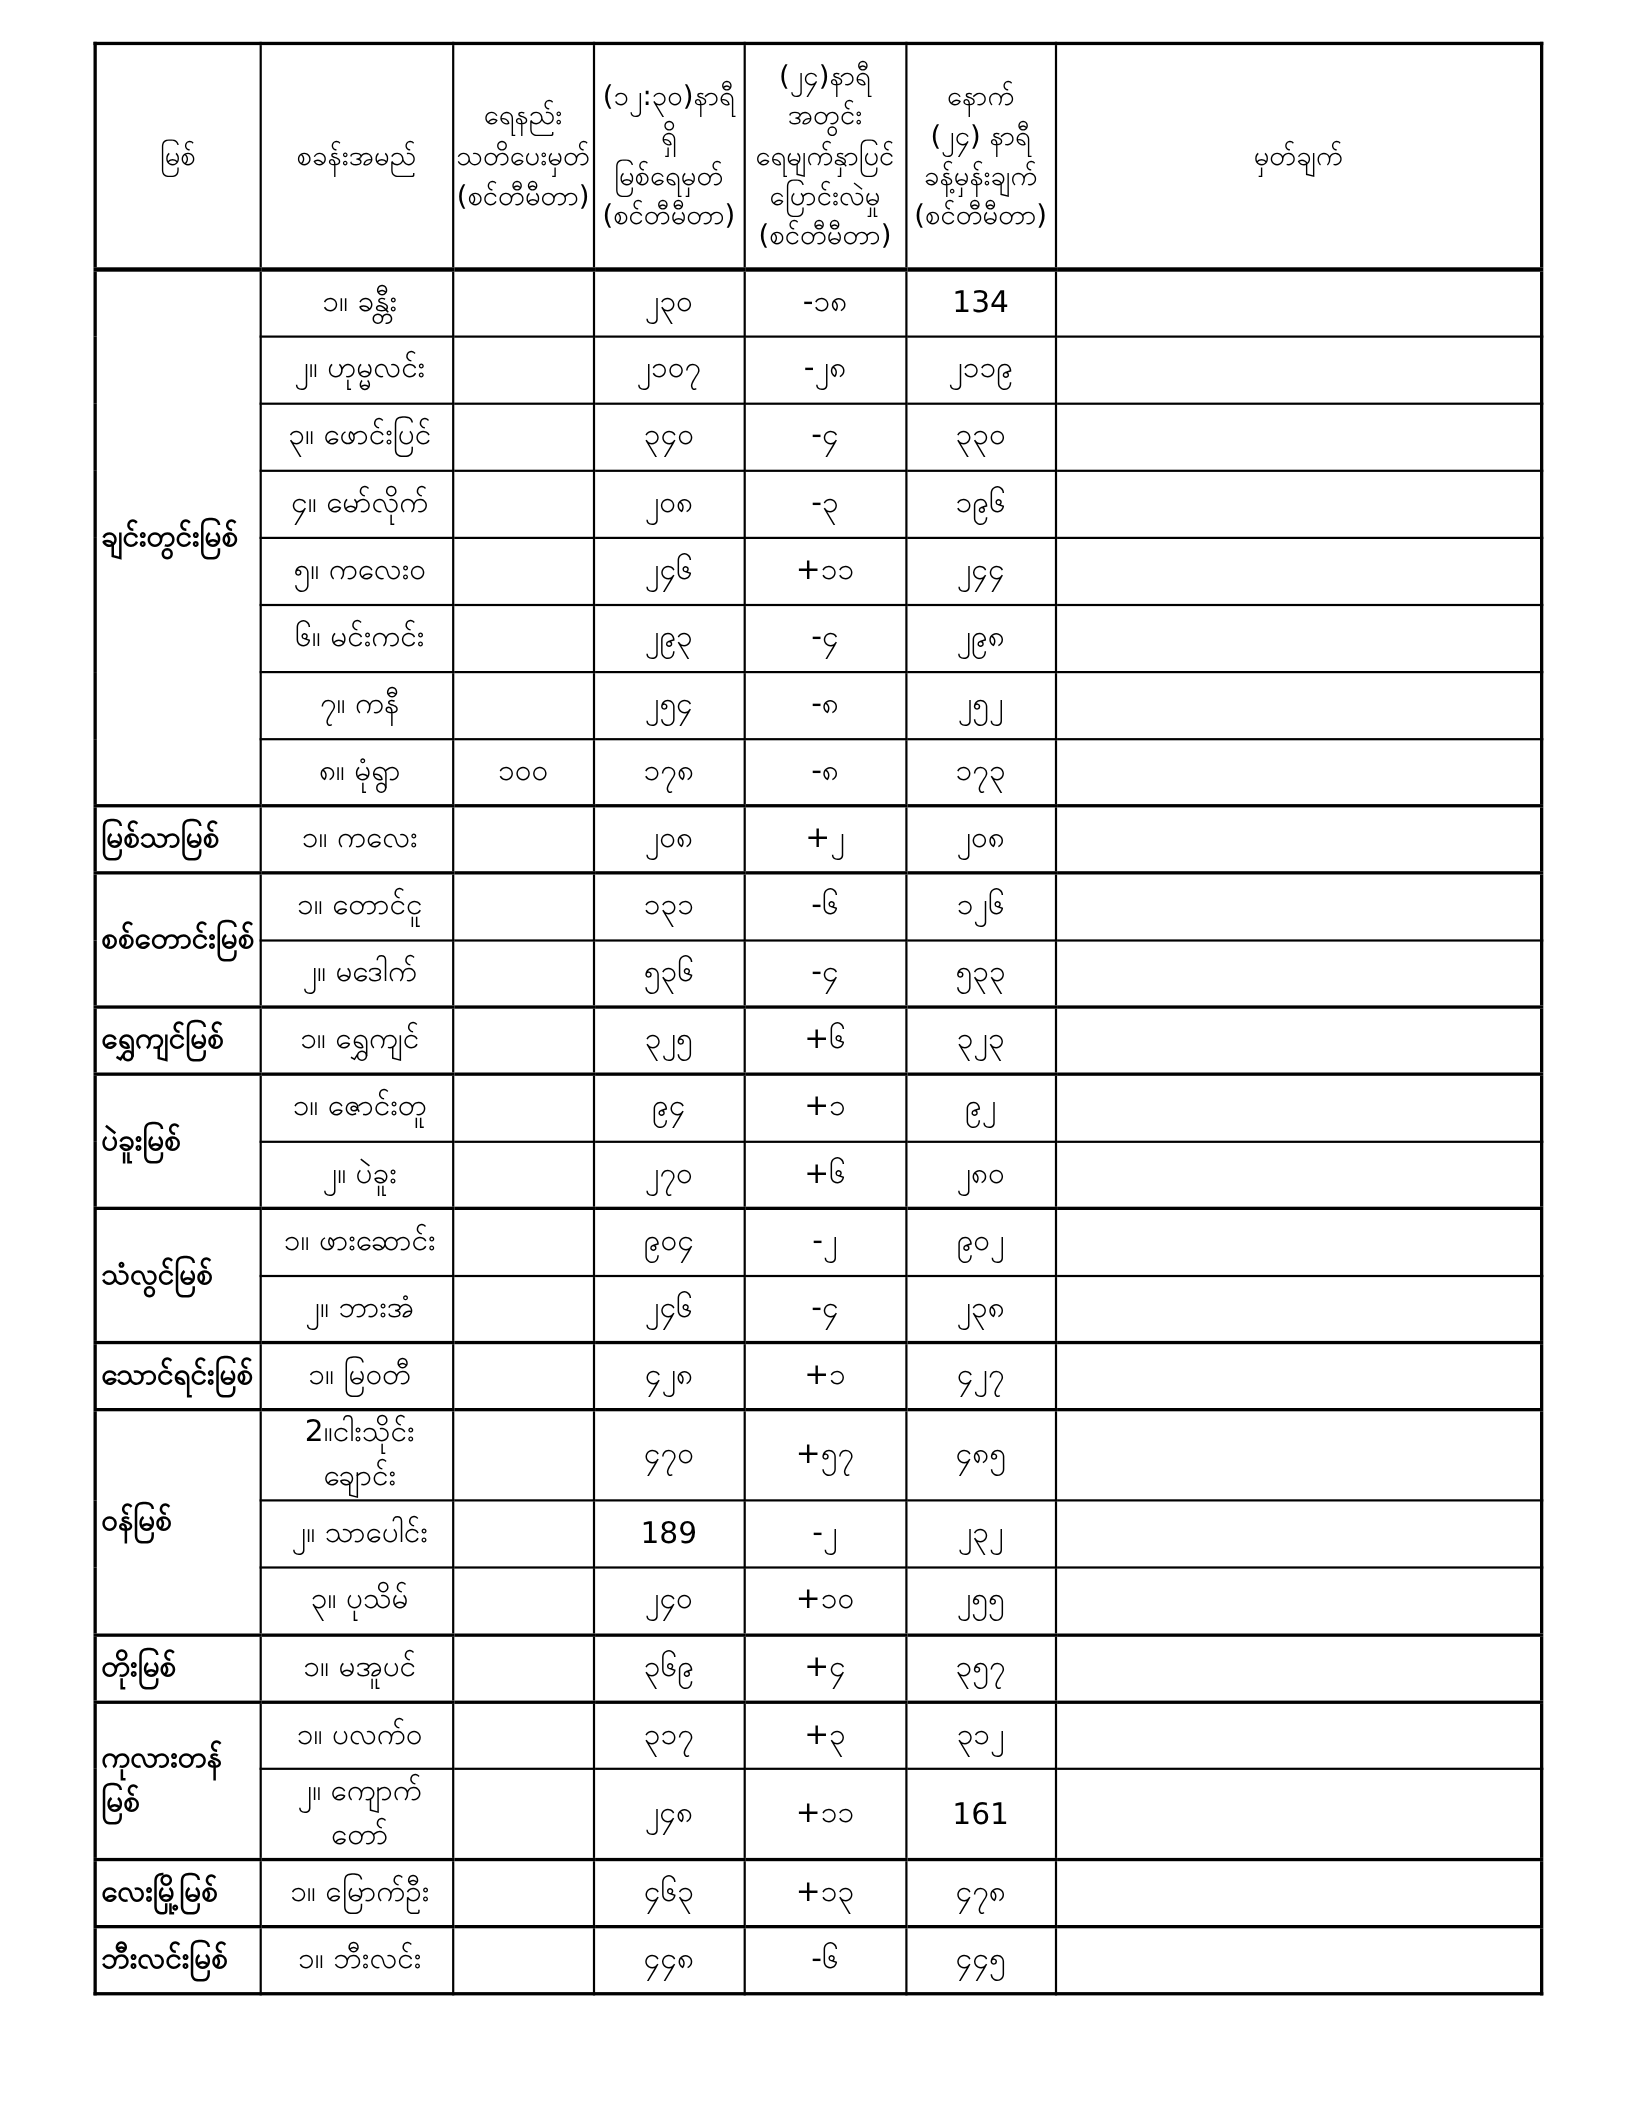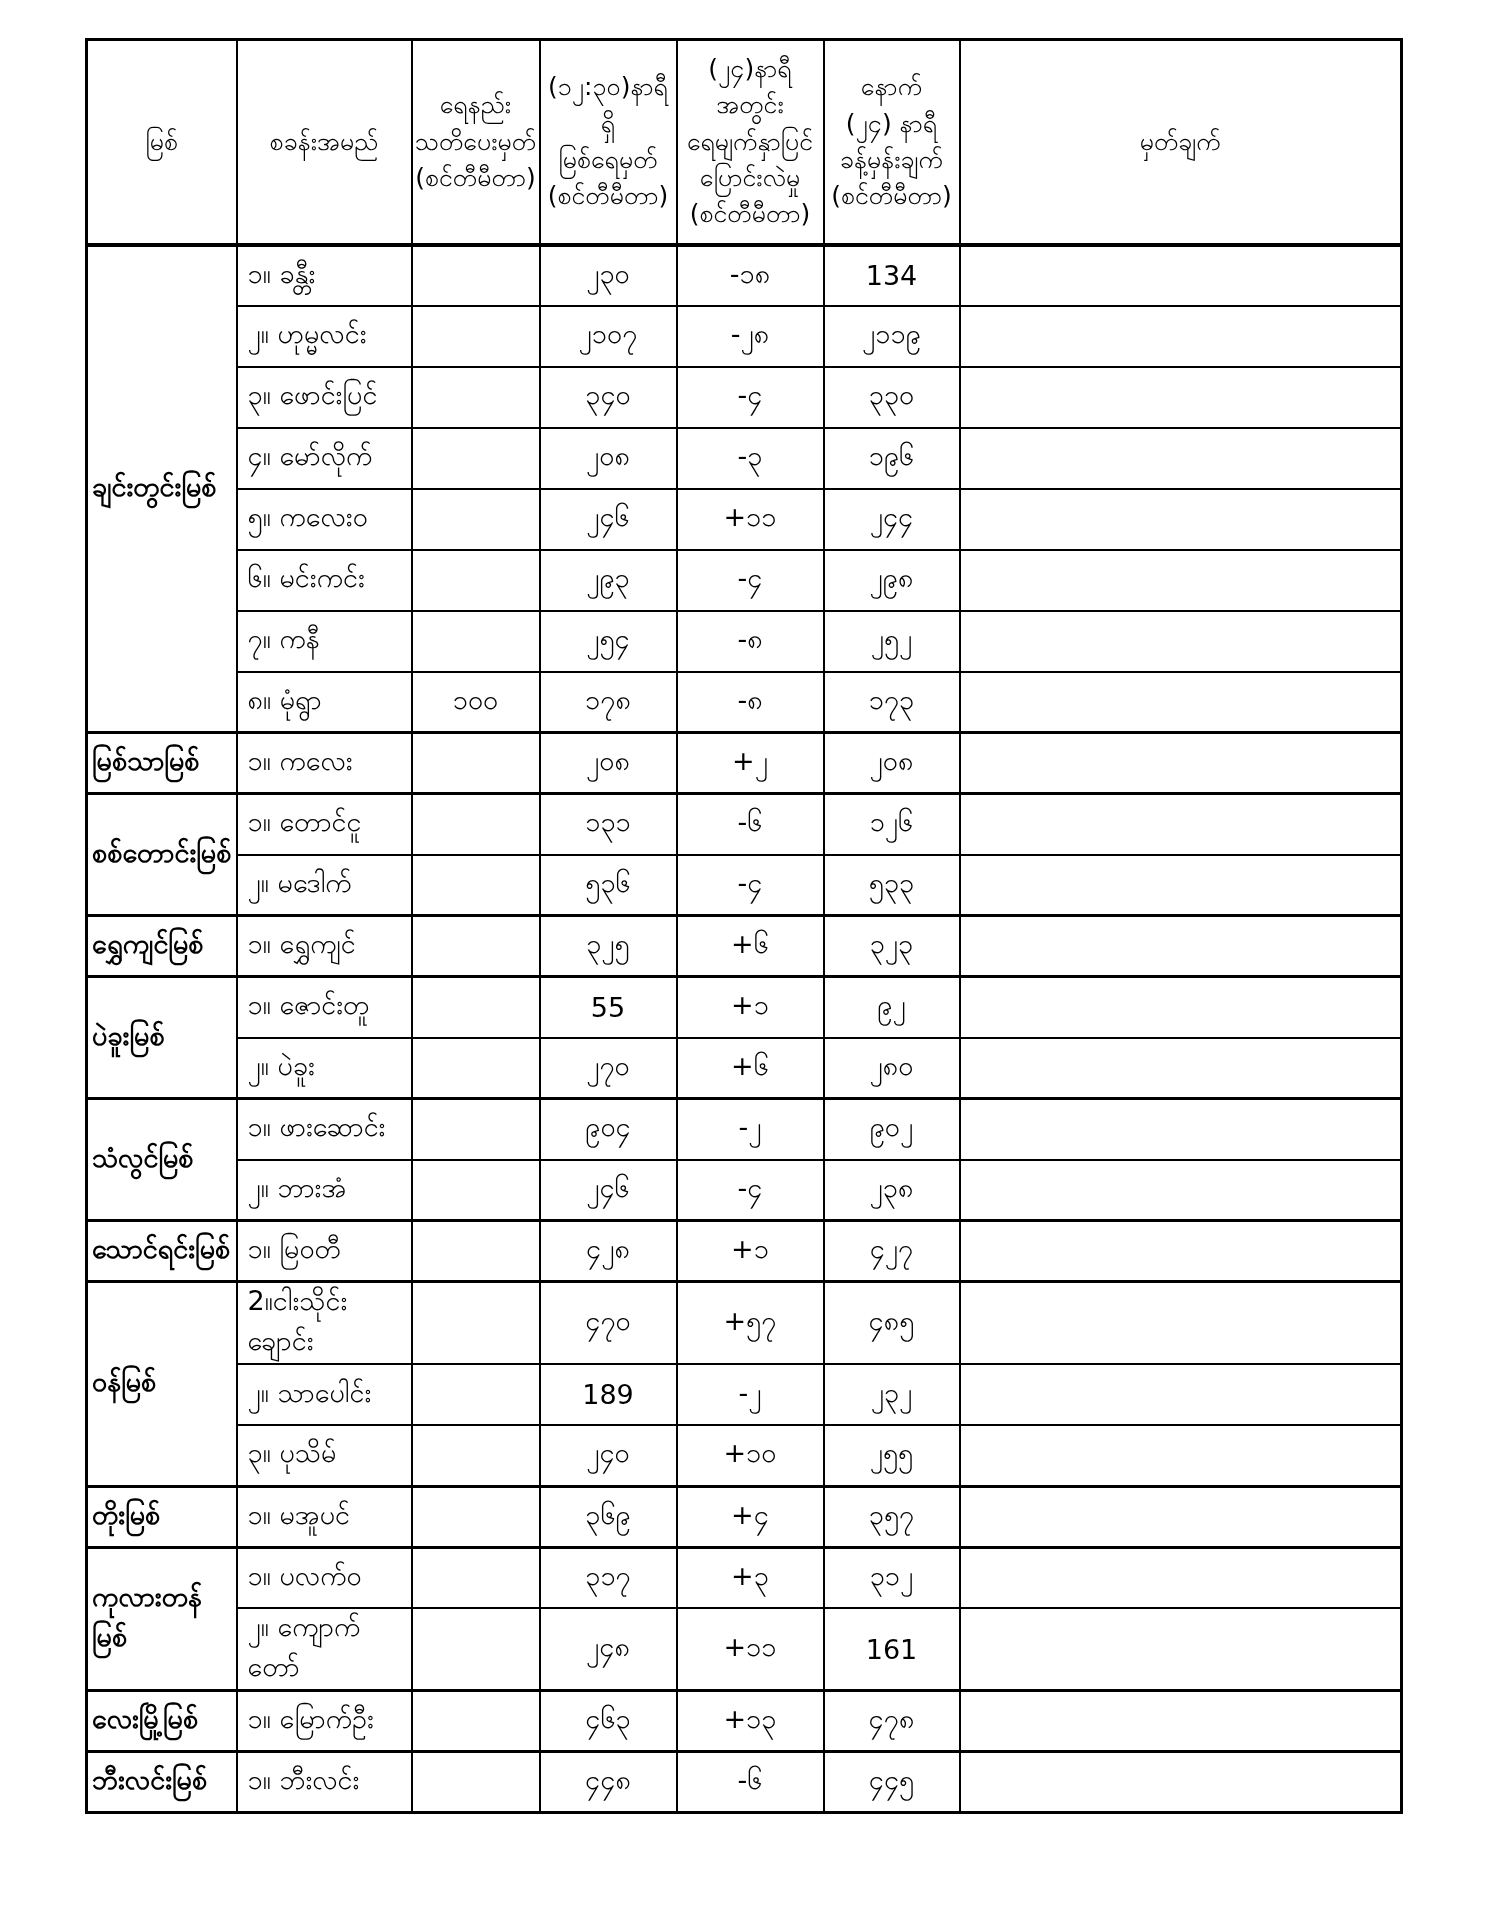--- a/index.html
+++ b/index.html
@@ -57,21 +57,21 @@
   }
   td.river-cell {
     text-align: left;
     padding-left: 4px;
     padding-right: 2px;
     font-weight: bold;
     font-size: 27px;
     margin-top: 27px;
   }
   td.station-cell {
-    text-align: left;
+    text-align: center;
     padding-left: 10px;
     padding-right: 4px;
   }
   td.num-cell {
     text-align: center;
   }
 </style>
 </head>
 <body>
 
@@ -219,21 +219,21 @@
           <td class="num-cell"></td>
           <td class="num-cell">၃၂၅</td>
           <td class="num-cell">+၆</td>
           <td class="num-cell">၃၂၃</td>
           <td class="num-cell"></td>
         </tr>
         <tr class="group-first">
           <td class="river-cell" rowspan="2">ပဲခူးမြစ်</td>
           <td class="station-cell">၁။ ဇောင်းတူ</td>
           <td class="num-cell"></td>
-          <td class="num-cell">55</td>
+          <td class="num-cell">၉၄</td>
           <td class="num-cell">+၁</td>
           <td class="num-cell">၉၂</td>
           <td class="num-cell"></td>
         </tr>
         <tr>
           <td class="station-cell">၂။ ပဲခူး</td>
           <td class="num-cell"></td>
           <td class="num-cell">၂၇၀</td>
           <td class="num-cell">+၆</td>
           <td class="num-cell">၂၈၀</td>

